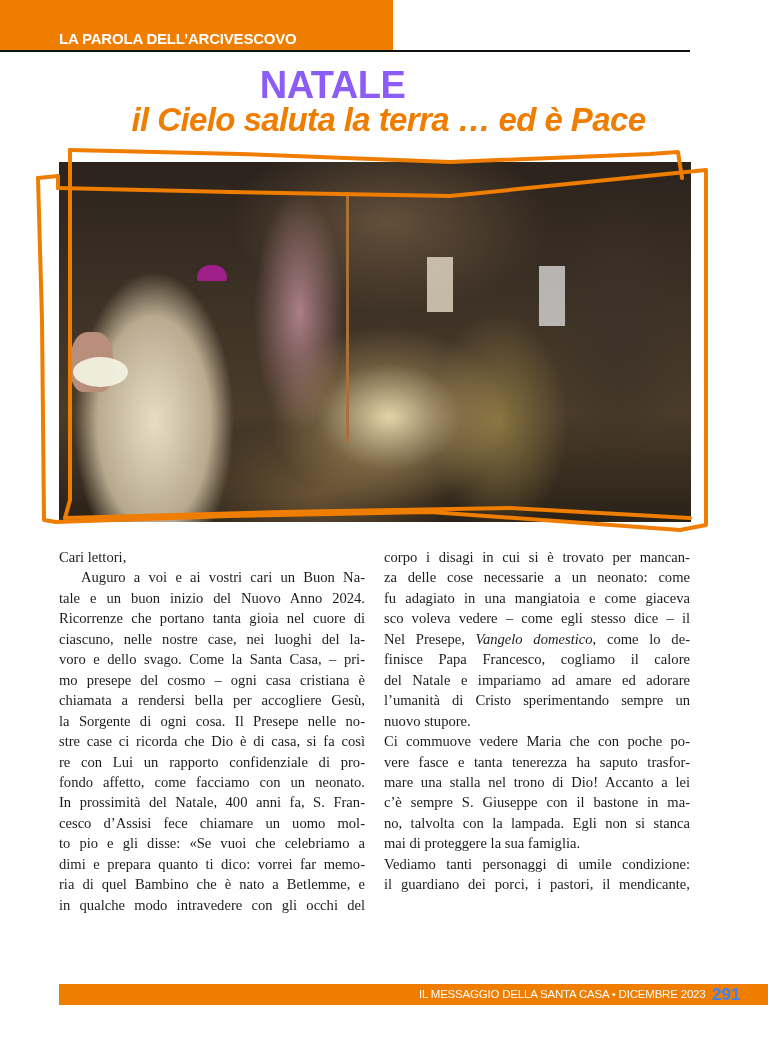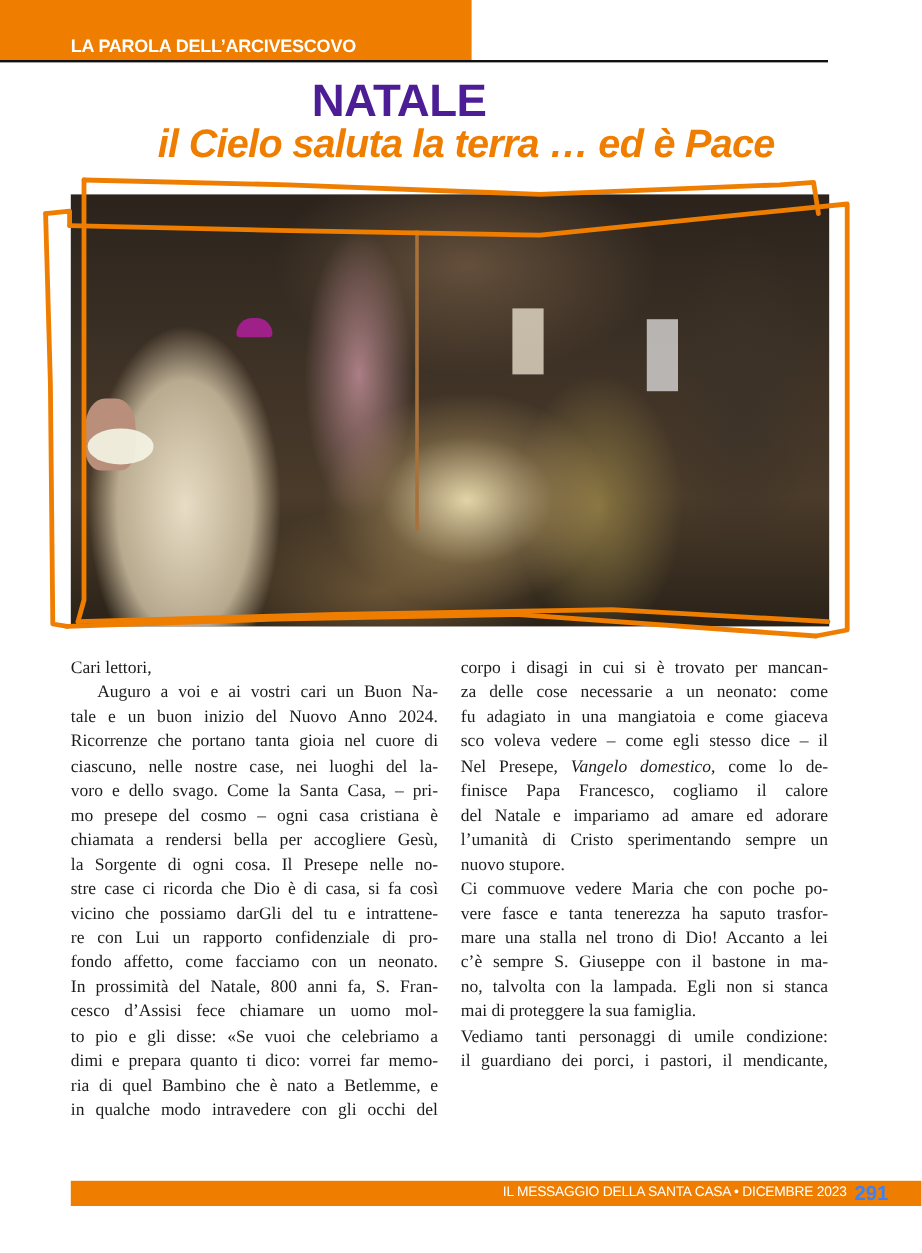--- a/index.html
+++ b/index.html
@@ -16,21 +16,21 @@
     font-size: 15px; color: #ffffff; letter-spacing: -0.2px;
   }
   .header-rule {
     position: absolute; left: 0; top: 50px; width: 690px; height: 2px; background: #111;
   }
 
   .title {
     position: absolute; left: 0; width: 649px; top: 64px; text-align: center;
     padding-left: 16px;
     font-family: "Liberation Sans", sans-serif; font-weight: bold;
-    font-size: 38px; line-height: 42px; color: #4c1d95; letter-spacing: -0.5px;
+    font-size: 38px; line-height: 42px; color: #8b5cf6; letter-spacing: -0.5px;
   }
   .subtitle {
     position: absolute; left: 0; width: 768px; top: 100px; text-align: center;
     padding-left: 9px;
     font-family: "Liberation Sans", sans-serif; font-weight: bold; font-style: italic;
     font-size: 33px; line-height: 40px; color: #EF7D00; letter-spacing: -0.6px;
   }
 
   .photo-wrap { position: absolute; left: 30px; top: 140px; width: 690px; height: 400px; }
   .photo {
@@ -118,26 +118,25 @@
   <p>
     <span class="line" style="padding-left:22px">Auguro a voi e ai vostri cari un Buon Na-</span>
     <span class="line">tale e un buon inizio del Nuovo Anno 2024.</span>
     <span class="line">Ricorrenze che portano tanta gioia nel cuore di</span>
     <span class="line">ciascuno, nelle nostre case, nei luoghi del la-</span>
     <span class="line">voro e dello svago. Come la Santa Casa, – pri-</span>
     <span class="line">mo presepe del cosmo – ogni casa cristiana è</span>
     <span class="line">chiamata a rendersi bella per accogliere Gesù,</span>
     <span class="line">la Sorgente di ogni cosa. Il Presepe nelle no-</span>
     <span class="line">stre case ci ricorda che Dio è di casa, si fa così</span>
-    <span class="line">vicino che possiamo darGli del tu e intrattene-</span>
     <span class="line">re con Lui un rapporto confidenziale di pro-</span>
     <span class="line">fondo affetto, come facciamo con un neonato.</span>
   </p>
   <p>
-    <span class="line">In prossimità del Natale, 800 anni fa, S. Fran-</span>
+    <span class="line">In prossimità del Natale, 400 anni fa, S. Fran-</span>
     <span class="line">cesco d’Assisi fece chiamare un uomo mol-</span>
     <span class="line">to pio e gli disse: «Se vuoi che celebriamo a</span>
     <span class="line">dimi e prepara quanto ti dico: vorrei far memo-</span>
     <span class="line">ria di quel Bambino che è nato a Betlemme, e</span>
     <span class="line">in qualche modo intravedere con gli occhi del</span>
   </p>
 </div>
 
 <div class="column col-right">
   <p>

